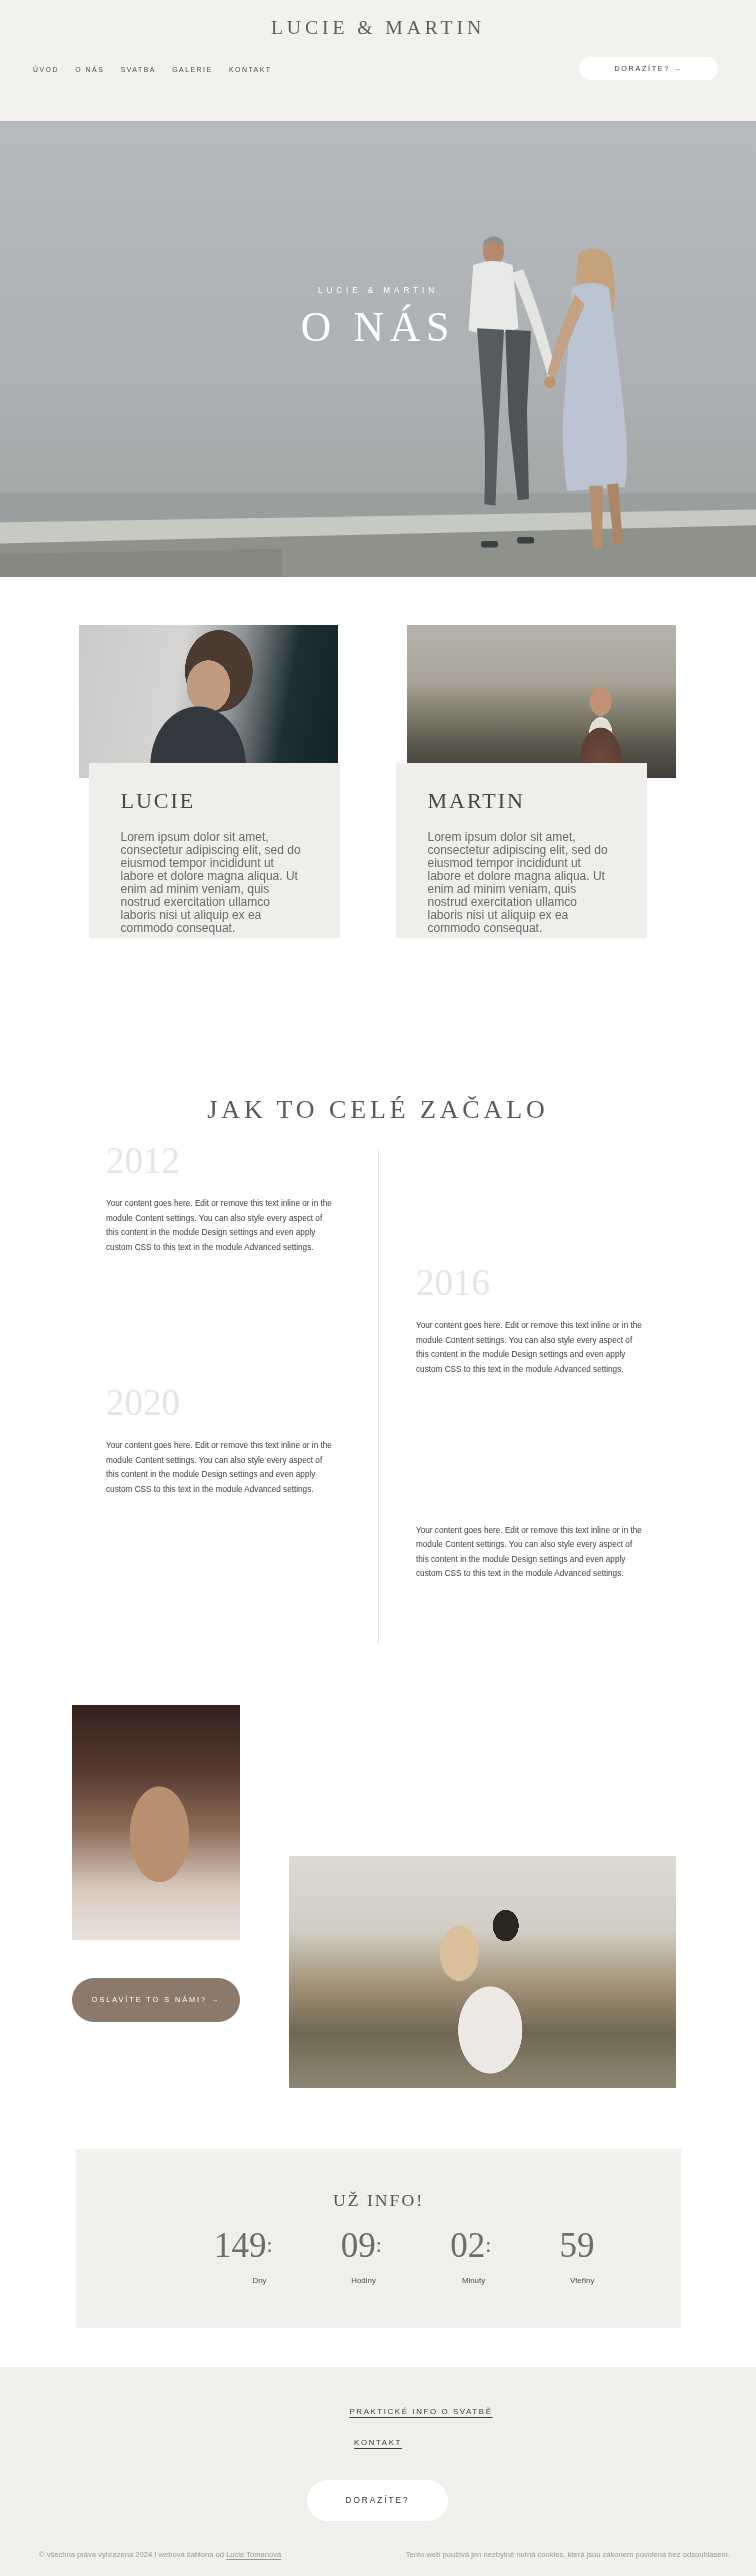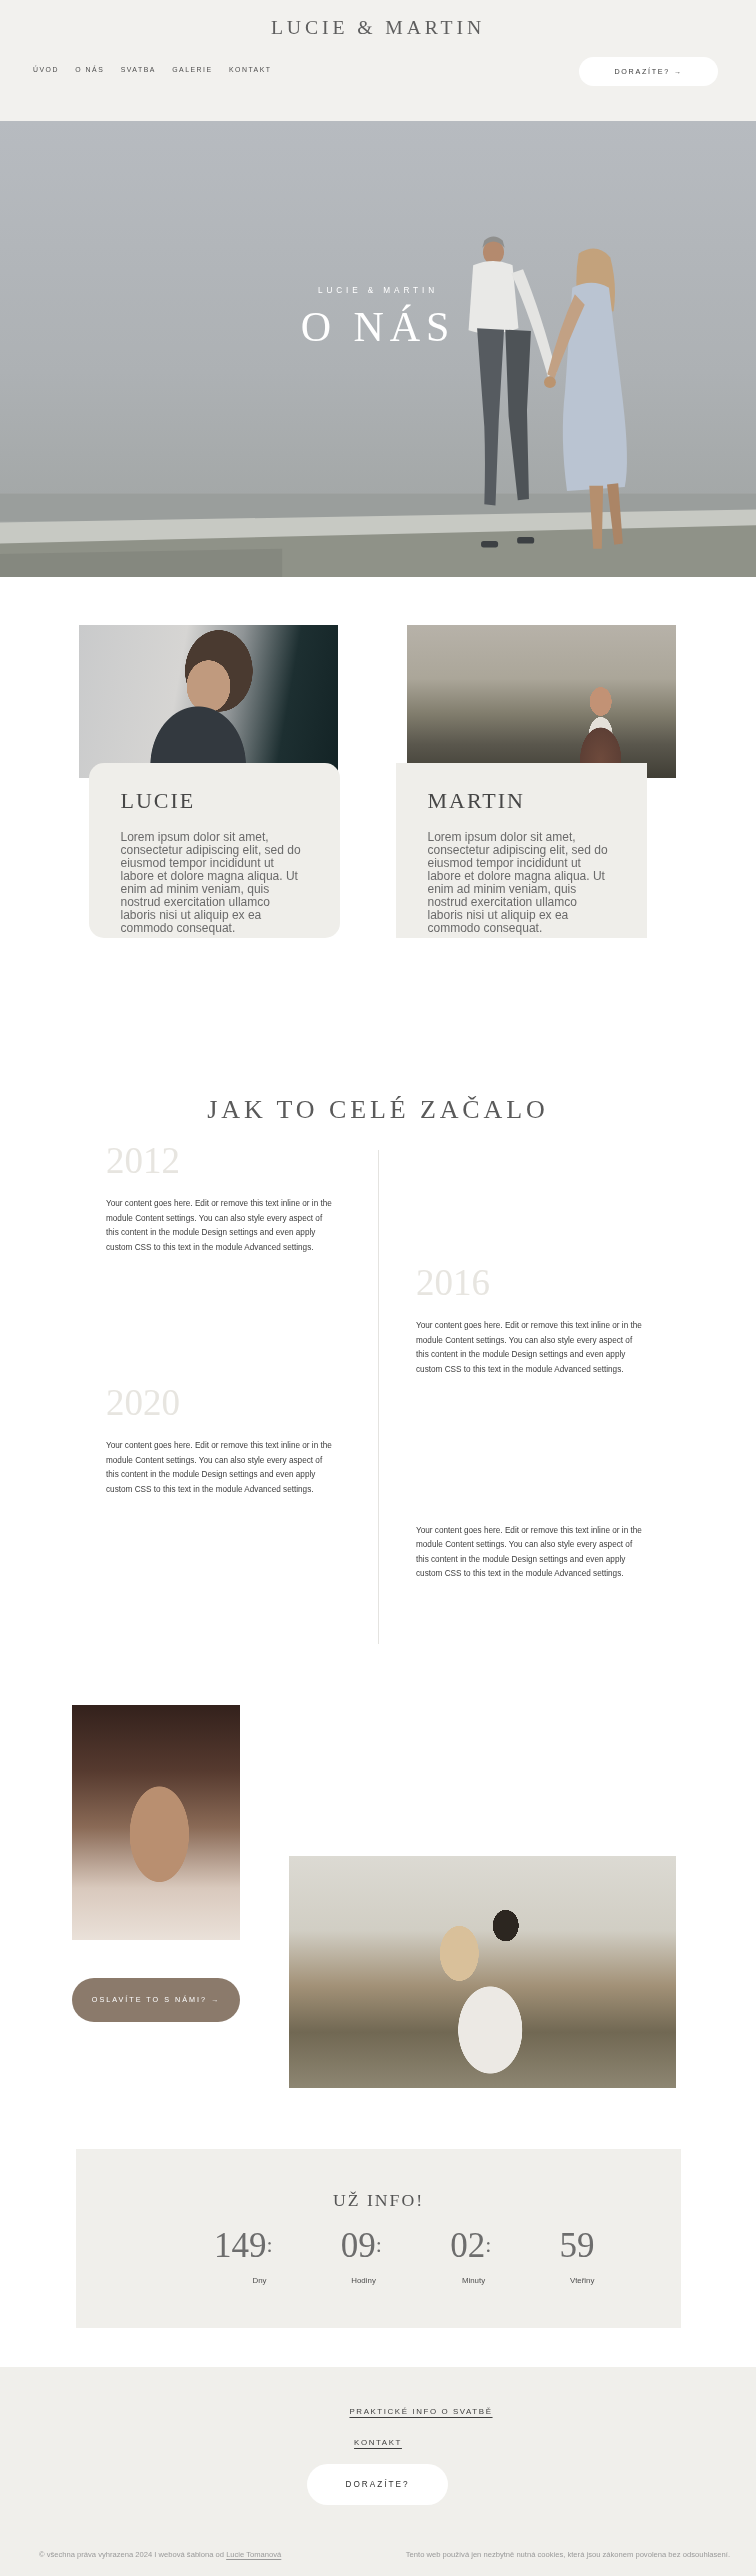--- a/index.html
+++ b/index.html
@@ -8,21 +8,21 @@
   .serif{font-family:"Liberation Serif","DejaVu Serif",serif;font-weight:400;}
 
   
   .site-header{position:absolute;top:0;left:0;width:756px;height:121px;background:#f2f1ee;}
   .site-title{position:absolute;top:15.8px;left:0;width:100%;text-align:center;
               font-size:19.7px;letter-spacing:3.9px;color:#5e5e5e;}
   .nav-menu{position:absolute;left:33px;top:66px;display:flex;gap:16.4px;}
   .nav-link{font-size:6.9px;letter-spacing:1.5px;color:#4c4c4c;text-decoration:none;cursor:pointer;}
   .pill{border-radius:39px;background:#ffffff;display:flex;align-items:center;justify-content:center;
         cursor:pointer;border:none;}
-  .header-cta{position:absolute;right:38px;top:57px;width:139px;height:29px;
+  .header-cta{position:absolute;right:38px;top:57px;width:139px;height:23px;
               font-size:7.2px;letter-spacing:1.7px;color:#3a3a3a;}
 
   
   .hero{position:absolute;top:121px;left:0;width:756px;height:456px;overflow:hidden;}
   .hero-art{position:absolute;inset:0;width:100%;height:100%;display:block;}
   .hero-text{position:absolute;top:165px;left:0;width:100%;text-align:center;color:#ffffff;}
   .hero-eyebrow{font-size:8.2px;letter-spacing:3.9px;}
   .hero-title{margin-top:10.5px;font-size:42px;letter-spacing:5.9px;line-height:1;}
 
   
@@ -33,21 +33,21 @@
       radial-gradient(ellipse 22px 26px at 50% 40%, #c09a7e 0%, #c09a7e 99%, rgba(192,154,126,0) 100%),
       radial-gradient(ellipse 34px 41px at 54% 30%, #4a3a30 0%, #4a3a30 99%, rgba(74,58,48,0) 100%),
       linear-gradient(100deg, #c9cacb 0%, #d6d5d3 38%, #8f9496 58%, #1d2f31 78%, #132325 100%);}
   .photo-martin{left:407px;top:625px;width:269px;
     background-image:
       radial-gradient(ellipse 34px 53px at 72% 88%, #6e4a3c 0%, #5d3f35 60%, rgba(93,63,53,0) 61%),
       radial-gradient(ellipse 19.7px 30px at 72% 72%, #e4e0d8 0%, #e4e0d8 60%, rgba(228,224,216,0) 61%),
       radial-gradient(ellipse 11px 14.4px at 72% 50%, #c29275 0%, #c29275 99%, rgba(194,146,117,0) 100%),
       linear-gradient(180deg, #b7b2a9 0%, #aba699 35%, #817d6d 58%, #5a574d 78%, #403e35 100%);}
   .profile-card{position:absolute;top:763px;width:251px;height:175px;background:#efeeea;}
-  .card-lucie{left:89px;border-radius:15px;}
+  .card-lucie{left:89px;}
   .card-martin{left:396px;}
   .profile-name{margin:25px 0 0 31.5px;font-size:22px;letter-spacing:2px;color:#474747;}
   .profile-text{margin:17px 31.5px 0 31.5px;font-size:12px;line-height:13px;color:#6a6a6a;}
 
   
   .timeline-heading{position:absolute;top:1073px;left:0;width:100%;text-align:center;
                     font-size:26px;letter-spacing:3.9px;color:#5a5a5a;}
   .timeline-line{position:absolute;left:378px;top:1150px;width:0.7px;height:494px;background:#e4e3e0;}
   .t-entry{position:absolute;}
   .t-2012{left:106px;top:1141px;width:231px;}
@@ -86,21 +86,21 @@
   .count-colon{font-size:22px;line-height:43px;color:#6d6d6d;width:5.3px;text-align:center;}
   .count-label{margin-top:6.6px;font-size:7.9px;color:#4f4f4f;}
 
   
   .footer{position:absolute;left:0;top:2367px;width:756px;height:209px;background:#f0efeb;}
   .footer-link{position:absolute;left:0;width:100%;text-align:center;}
   .footer-link a{font-size:7.9px;letter-spacing:1.6px;color:#3e3e3e;text-decoration:underline;
                  text-underline-offset:2.6px;cursor:pointer;}
   .footer-link-1{top:37px;padding-left:43px;}
   .footer-link-2{top:68px;}
-  .footer-cta{position:absolute;left:307px;top:97px;width:141px;height:41px;
+  .footer-cta{position:absolute;left:307px;top:113px;width:141px;height:41px;
               font-size:8.2px;letter-spacing:2px;color:#2f2f2f;}
   .legal{position:absolute;top:183px;font-size:7.6px;color:#9a9a9a;}
   .legal-left{left:39px;}
   .legal-left a{color:#9a9a9a;text-decoration:underline;text-underline-offset:2px;cursor:pointer;}
   .legal-right{right:26px;}
 </style>
 </head>
 <body>
 
 <div class="page">

